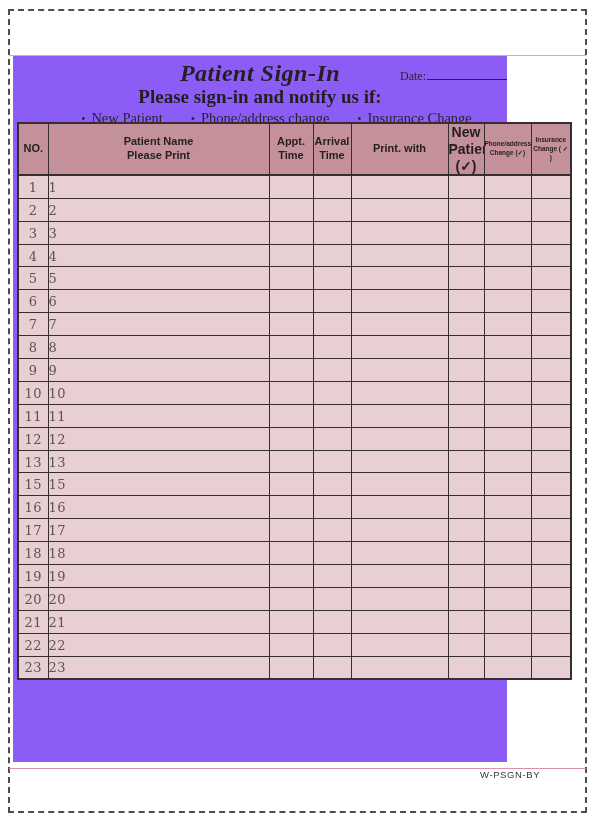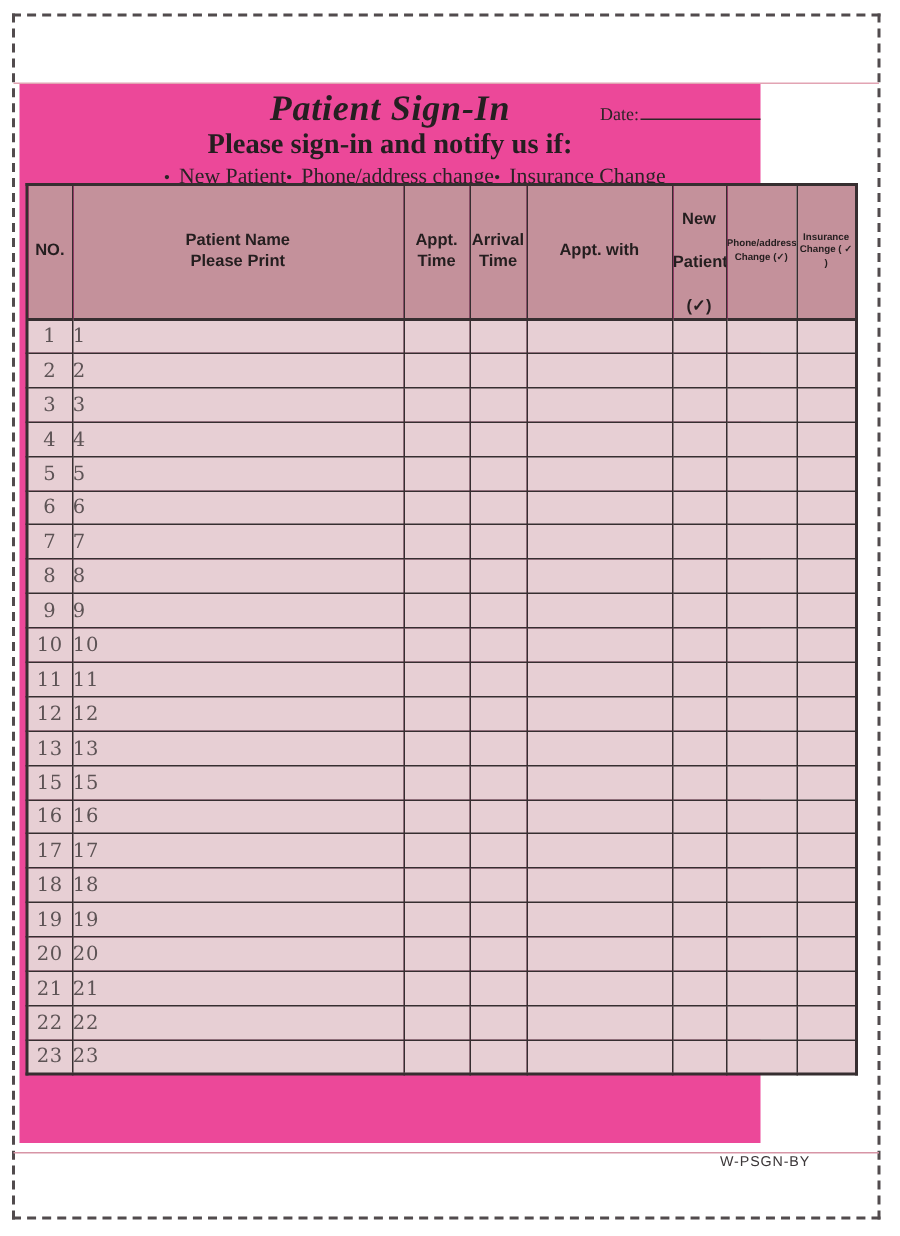--- a/index.html
+++ b/index.html
@@ -10,21 +10,21 @@
   }
   .dashed-frame {
     position:absolute; left:8px; top:9px; width:579px; height:804px;
     border:2px dashed #514b4d;
   }
   .guide-line { position:absolute; left:9px; width:577px; height:1px; }
   .guide-line.top { top:55px; background:#e2a4b3; }
   .guide-line.bottom { top:768px; background:#d795a6; }
   .panel {
     position:absolute; left:13px; top:56px; width:494px; height:706px;
-    background:#ec4899;
+    background:#8b5cf6;
   }
   
   .title-row { position:relative; height:30px; }
   .form-title {
     text-align:center; font-family:"Liberation Serif", serif;
     font-weight:bold; font-style:italic; font-size:24px; letter-spacing:0.5px;
     color:#251f21; padding-top:4px;
   }
   .date-area {
     position:absolute; right:0px; top:13px; font-size:12px; color:#2a2426;
@@ -32,40 +32,40 @@
   }
   .date-line {
     display:inline-block; width:80px; height:11px;
     border-bottom:1.5px solid #2c2628; margin-left:1px;
   }
   .subtitle {
     text-align:center; font-weight:bold; font-size:19px; color:#241e20;
     margin-top:0;
   }
   .bullets {
-    display:flex; justify-content:center; 
+    display:flex; justify-content:center; gap:28px;
     font-size:14.5px; color:#2a2426; margin-top:2px;margin-left:33px;
   }
   .bullet-item .dot { margin-right:6px; font-size:12px; }
   
   table.signin {
     position:absolute; left:4px; top:66px; width:553px;
     border-collapse:collapse; table-layout:fixed;
     border:2px solid #362e30;
   }
   table.signin th, table.signin td { border:1px solid #362e30; }
   table.signin thead th {
     background:#c4919b; height:36px; vertical-align:middle; text-align:center;
     font-family:"Liberation Sans", sans-serif; font-weight:bold;
     color:#241e1f; border-bottom:2px solid #362e30; padding:0;
     overflow:hidden;
   }
   .h-line { display:block; }
   .f11 { font-size:11px; line-height:1.25; }
-  .f8  { font-size:11px;  line-height:1.2;margin-top:16px; }
+  .f8  { font-size:14px;  line-height:1.2; }
   .f65 { font-size:6.5px; line-height:1.35; }
   table.signin tbody td { height:22.9px; background:#e7cfd4; padding:0; }
   .row-num {
     font-family:"DejaVu Serif", serif; font-size:13px; color:#5d5355;
     letter-spacing:0.5px;
   }
   td.no-cell { text-align:center; }
   td.name-cell { text-align:left; padding-left:5px; }
   
   .form-code {
@@ -122,21 +122,21 @@
           </th>
           <th>
             <span class="h-line f11">Appt.</span>
             <span class="h-line f11">Time</span>
           </th>
           <th>
             <span class="h-line f11">Arrival</span>
             <span class="h-line f11">Time</span>
           </th>
           <th>
-              <span class="h-line f11">Appt. with</span>
+              <span class="h-line f11">Print. with</span>
             </th>
           <th>
             <span class="h-line f8">New</span>
             <span class="h-line f8">Patient</span>
             <span class="h-line f8">(✓)</span>
           </th>
           <th>
             <span class="h-line f65">Phone/address</span>
             <span class="h-line f65">Change (✓)</span>
           </th>

